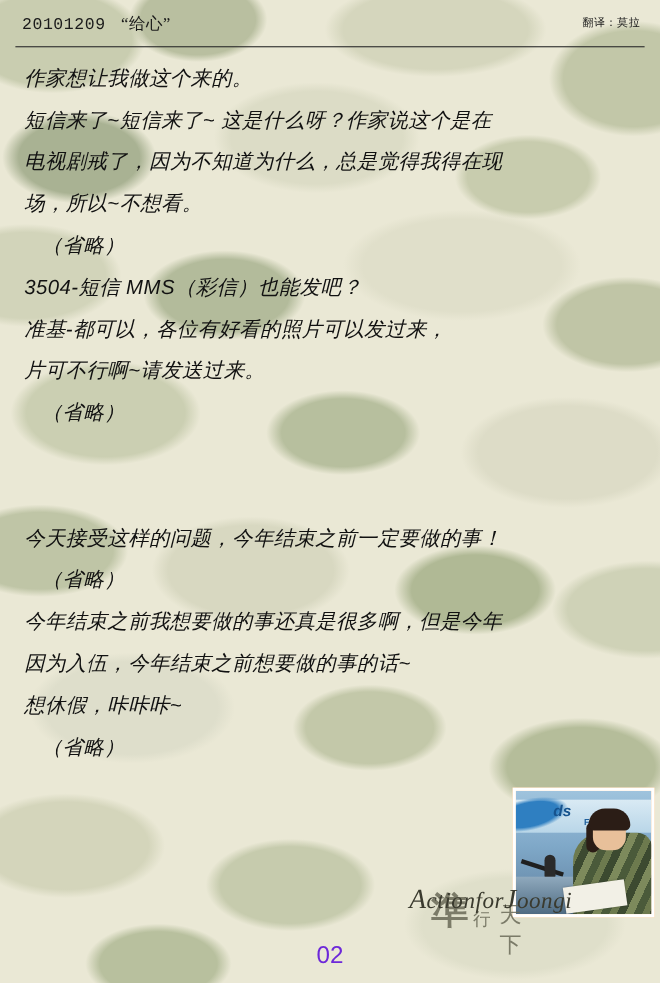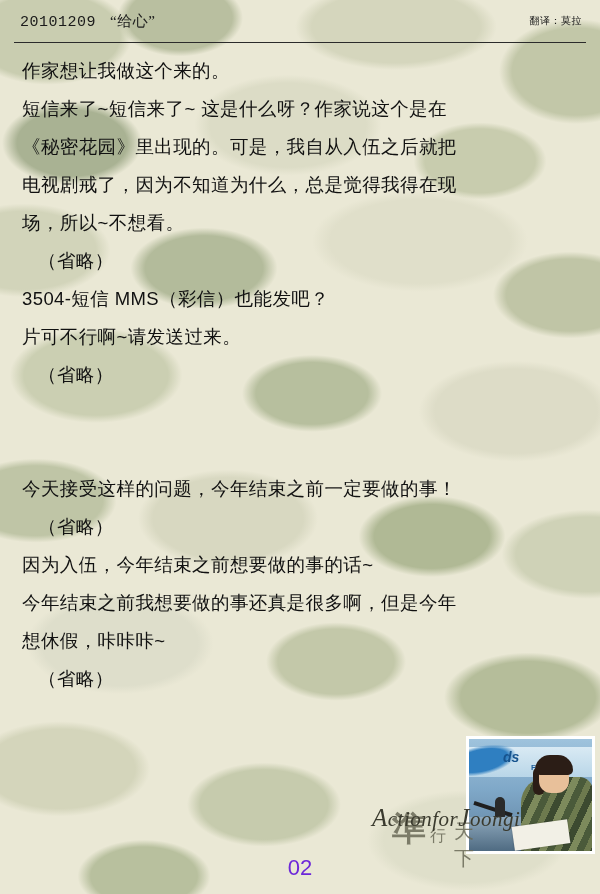--- a/index.html
+++ b/index.html
@@ -96,33 +96,34 @@
   
   .content {
     position: absolute;
     top: 52px;
     left: 22px;
     right: 16px;
     font-size: 18.5px;
     line-height: 38px;
     color: #111;
     letter-spacing: 0.4px;
+    font-style: italic;
   }
   .content p {
     margin: 0;
     white-space: pre-wrap;
   }
   .content p.indent { text-indent: 0; padding-left: 16px; }
   .content p.blank { height: 38px; }
 
   
   .photo {
     position: absolute;
     left: 466px;
-    top: 736px;
+    top: 716px;
     width: 129px;
     height: 118px;
     border: 3px solid #ffffff;
     box-sizing: border-box;
     overflow: hidden;
     background: #fdba74;
   }
   .photo .sky {
     position: absolute; inset: 0;
     background: linear-gradient(180deg, #9fc3dd 0%, #7fa8c8 45%, #5e7f9d 100%);
@@ -253,33 +254,33 @@
       <span class="hdr-date">20101209</span>
       <span class="hdr-title">“给心”</span>
     </div>
     <div class="hdr-right">翻译：莫拉</div>
   </div>
   <div class="rule"></div>
 
   <div class="content" id="body-text">
       <p>作家想让我做这个来的。</p>
       <p>短信来了~短信来了~ 这是什么呀？作家说这个是在</p>
-      <p>《秘密花园》里出现的。可是，我自从入伍之后就把</p>
       <p>电视剧戒了，因为不知道为什么，总是觉得我得在现</p>
       <p>场，所以~不想看。</p>
       <p class="indent">（省略）</p>
       <p>3504-短信 MMS（彩信）也能发吧？</p>
+      <p>准基-都可以，各位有好看的照片可以发过来，</p>
       <p>片可不行啊~请发送过来。</p>
       <p class="indent">（省略）</p>
       <p class="blank"></p>
       <p class="blank"></p>
       <p>今天接受这样的问题，今年结束之前一定要做的事！</p>
       <p class="indent">（省略）</p>
+      <p>今年结束之前我想要做的事还真是很多啊，但是今年</p>
       <p>因为入伍，今年结束之前想要做的事的话~</p>
-      <p>今年结束之前我想要做的事还真是很多啊，但是今年</p>
       <p>想休假，咔咔咔~</p>
       <p class="indent">（省略）</p>
     </div>
 
   <div class="photo">
     <div class="sky"></div>
     <div class="banner"></div>
     <div class="swoosh"></div>
     <div class="logo-blue">ds</div>
     <div class="logo-fm">FM 96.1</div>

